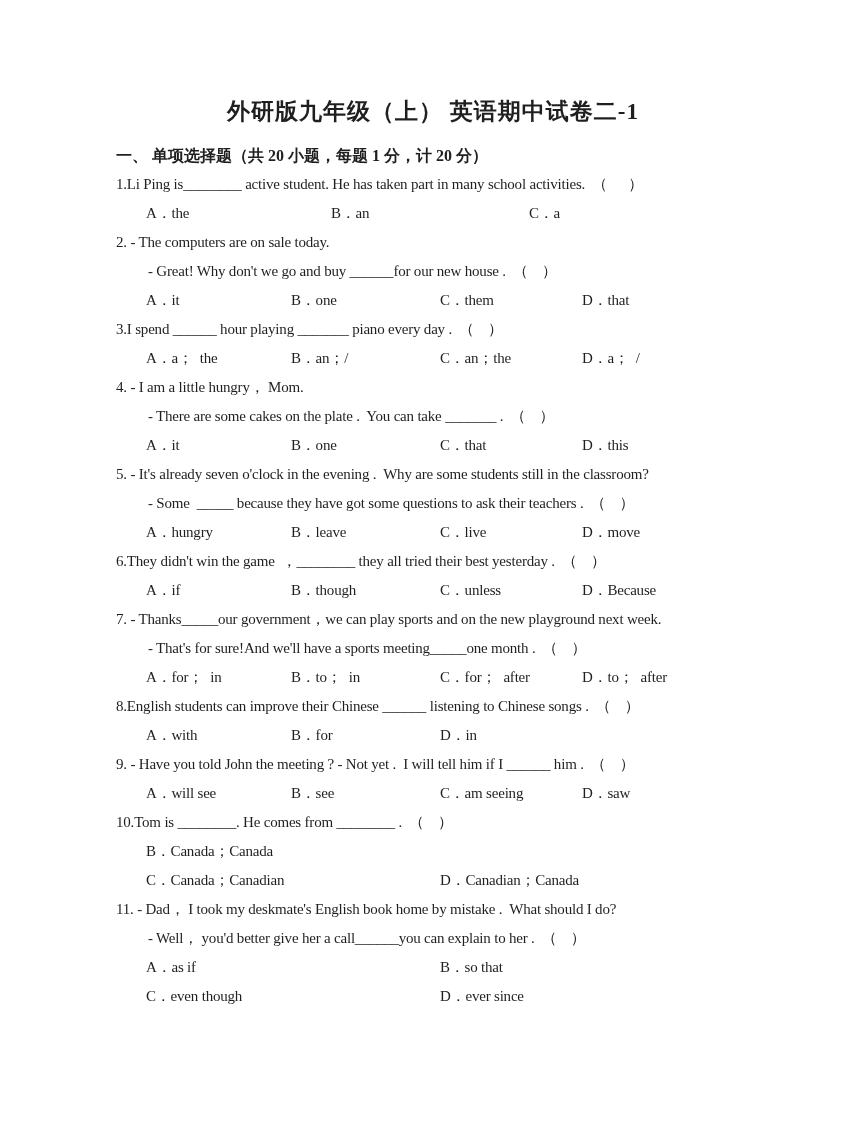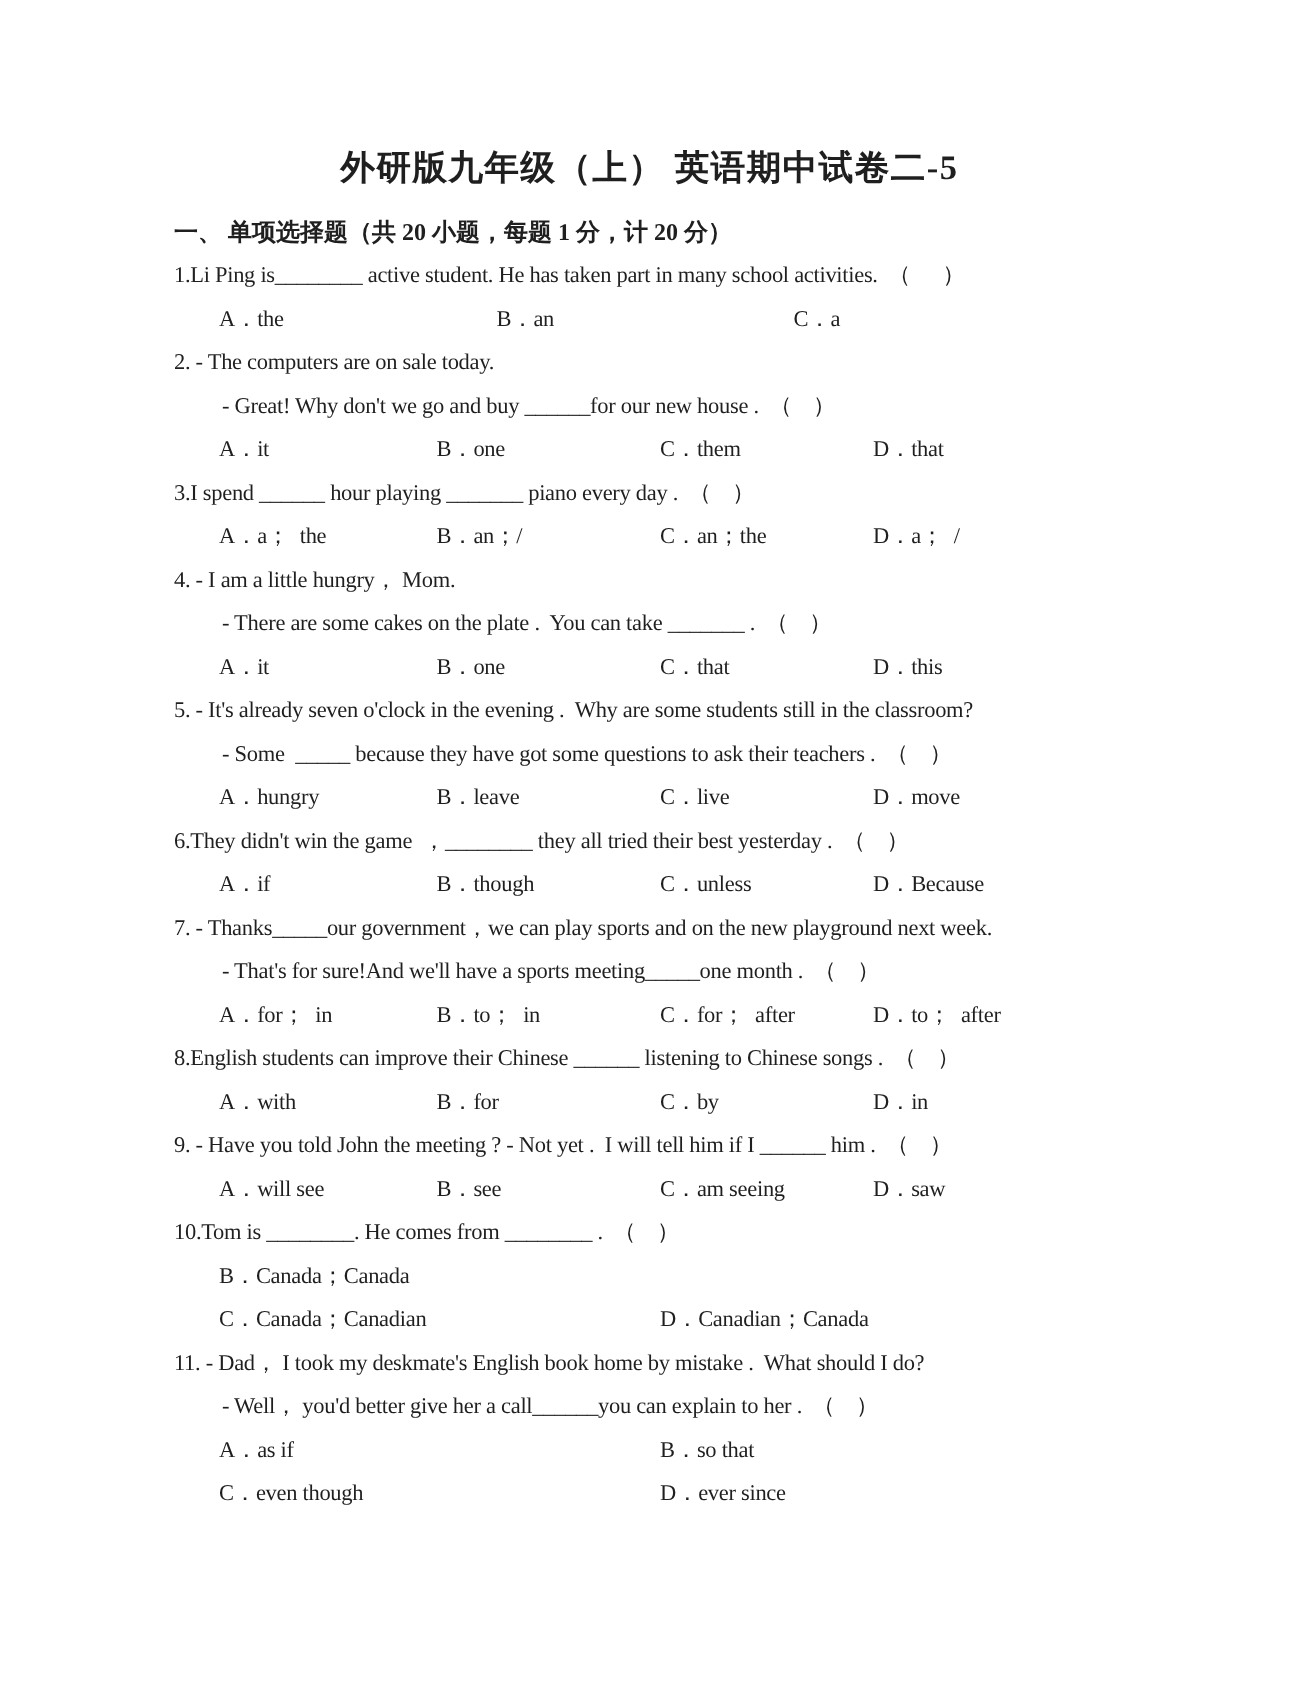--- a/index.html
+++ b/index.html
@@ -25,21 +25,21 @@
   .opts-4{grid-template-columns:145px 149px 142px auto;}
   .opts-3{grid-template-columns:185px 198px auto;}
   .opts-2{grid-template-columns:294px auto;}
   .opts span{display:block;white-space:pre;}
 </style>
 </head>
 <body>
 
 <div class="page">
 
-  <h1 class="title">外研版九年级（上） 英语期中试卷二-5</h1>
+  <h1 class="title">外研版九年级（上） 英语期中试卷二-1</h1>
 
   <div class="row heading">一、 单项选择题（共 20 小题，每题 1 分，计 20 分）</div>
 
   <div class="row">1.Li Ping is________ active student. He has taken part in many school activities.  （      ）</div>
   <div class="row opts opts-3">
     <span>A．the</span>
     <span>B．an</span>
     <span>C．a</span>
   </div>
 
@@ -92,21 +92,20 @@
     <span>A．for；  in</span>
     <span>B．to；  in</span>
     <span>C．for；  after</span>
     <span>D．to；  after</span>
   </div>
 
   <div class="row">8.English students can improve their Chinese ______ listening to Chinese songs .  （    ）</div>
   <div class="row opts opts-4">
     <span>A．with</span>
     <span>B．for</span>
-    <span>C．by</span>
     <span>D．in</span>
   </div>
 
   <div class="row">9. - Have you told John the meeting ? - Not yet .  I will tell him if I ______ him .  （    ）</div>
   <div class="row opts opts-4">
     <span>A．will see</span>
     <span>B．see</span>
     <span>C．am seeing</span>
     <span>D．saw</span>
   </div>

